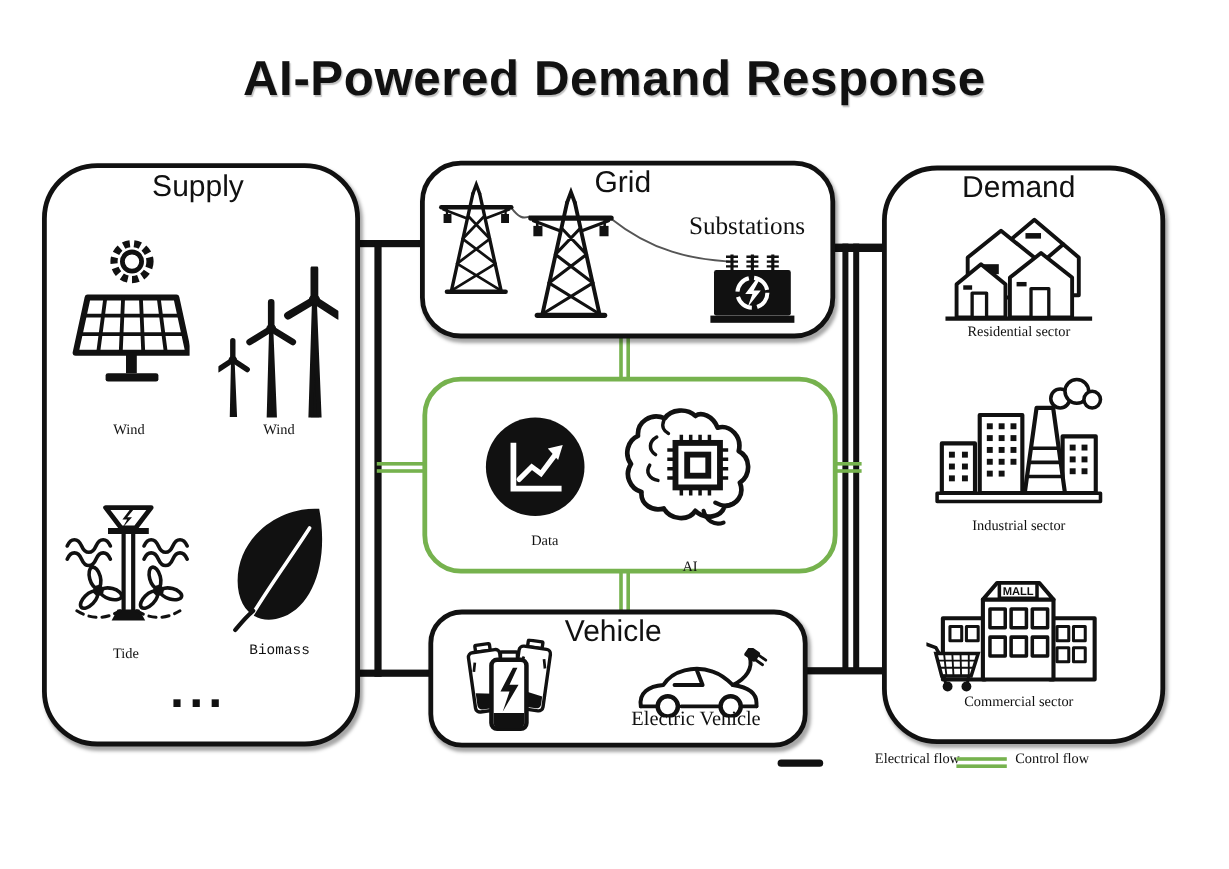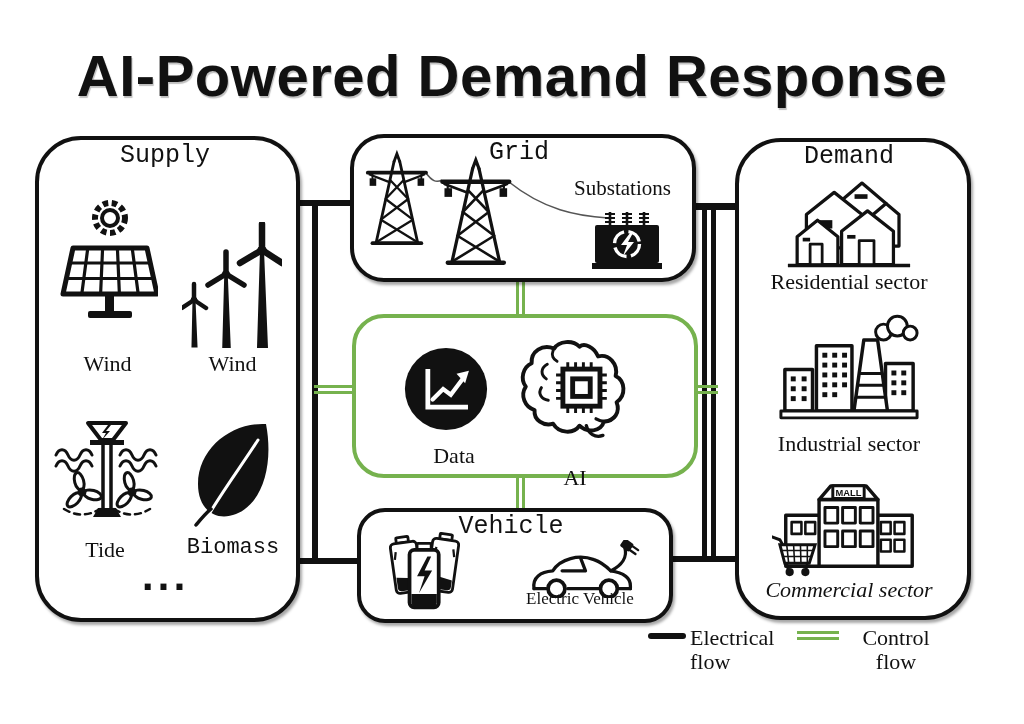--- a/index.html
+++ b/index.html
@@ -1,31 +1,31 @@
 <!DOCTYPE html>
 <html><head>
 <meta charset="utf-8">
 <style>
   html,body{margin:0;padding:0;background:#fff;}
   #stage{position:relative;width:1024px;height:724px;background:#fff;overflow:hidden;
          font-family:"Liberation Serif", serif;color:#111;}
   .box{position:absolute;background:#fff;border:4px solid #111;
        box-shadow:2px 3px 3px rgba(0,0,0,.35);z-index:2;}
   .box-title{position:absolute;text-align:center;font-size:25px;z-index:4;
-             font-family:Liberation Mono, monospace;}
-  .lbl{position:absolute;text-align:center;font-size:22px;z-index:4;line-height:1.1;
+             font-family:Liberation Sans, sans-serif;}
+  .lbl{position:absolute;text-align:center;font-size:12px;z-index:4;line-height:1.1;
        font-family:"Liberation Serif", serif;}
   .icon{position:absolute;z-index:4;}
   .elec{position:absolute;background:#111;z-index:1;}
   .ctrl-h{position:absolute;height:3px;border-top:3px solid #76b24e;
           border-bottom:3px solid #76b24e;z-index:1;}
   .ctrl-v{position:absolute;width:3px;border-left:3px solid #76b24e;
           border-right:3px solid #76b24e;z-index:1;}
   #main-title{position:absolute;left:0;width:1024px;top:42px;text-align:center;
-              font-family:"Liberation Sans", sans-serif;font-weight:bold;font-size:58px;
+              font-family:"Liberation Sans", sans-serif;font-weight:bold;font-size:41px;
               letter-spacing:.5px;text-shadow:1px 2px 1px rgba(0,0,0,.25);z-index:5;}
   #dots{position:absolute;left:38px;width:254px;top:558px;text-align:center;
         font-size:34px;font-weight:bold;letter-spacing:3px;z-index:4;
         font-family:"DejaVu Sans", sans-serif;}
   svg{display:block;}
 </style>
 </head>
 <body>
 
 <div id="stage">
@@ -305,20 +305,20 @@
     </g>
     <g transform="translate(-4,12)" stroke="#111" fill="#fff" stroke-linecap="round">
       <path d="M4,48 L12,51 L16,58" stroke-width="3" fill="none"></path>
       <path d="M12,56 H48 L42,75 H17 Z" stroke-width="3"></path>
       <path d="M19,56 L21,75 M26,56 L27,75 M33,56 L33.5,75 M40,56 L40,75 M14,62 H46 M15.5,68 H44" stroke-width="1.6" fill="none"></path>
       <path d="M19,75 l1,5 M40,75 l-1,5" stroke-width="2.6" fill="none"></path>
       <circle cx="22" cy="84" r="4.2" fill="#111" stroke="none"></circle>
       <circle cx="38" cy="84" r="4.2" fill="#111" stroke="none"></circle>
     </g>
   </svg>
-  <div class="lbl" style="left:764px;width:170px;top:578px;font-style:italic;">Commercial sector</div>
+  <div class="lbl" style="left:764px;width:170px;top:578px;">Commercial sector</div>
 
   <div class="elec" style="left: 648px; top: 633px; width: 38px; height: 6px; border-radius: 3px; z-index: 4; background: rgb(17, 17, 17);"></div>
-  <div class="lbl" style="left:690px;width:110px;top:626px;text-align:left;">Electrical flow</div>
+  <div class="lbl" style="left:690px;width:110px;top:626px;text-align:right;">Electrical flow</div>
   <div class="ctrl-h" style="left: 797px; top: 631px; width: 42px; z-index: 4; border-color: rgb(118, 178, 78);"></div>
-  <div class="lbl" style="left:846px;width:100px;top:626px;text-align:center;">Control flow</div>
+  <div class="lbl" style="left:846px;width:100px;top:626px;text-align:left;">Control flow</div>
 
 </div>
 
 </body></html>

